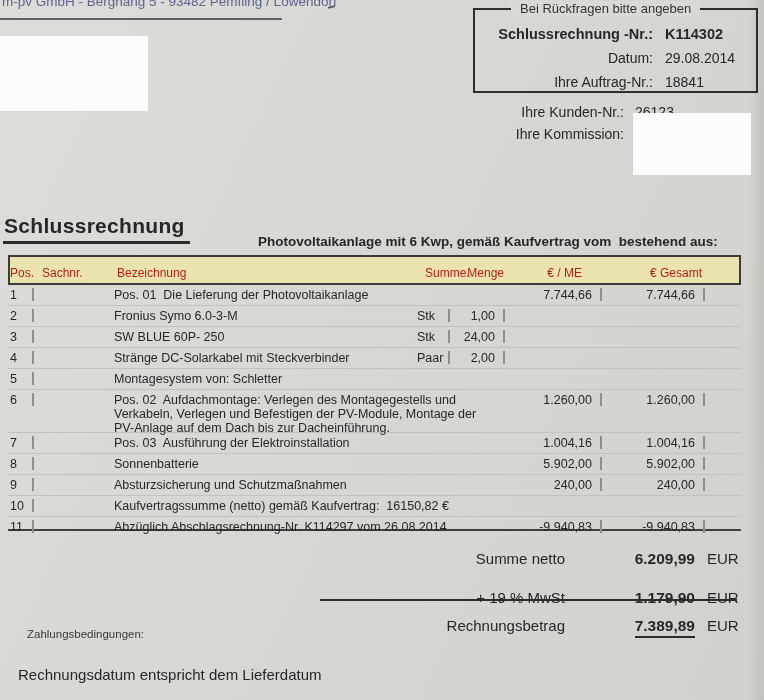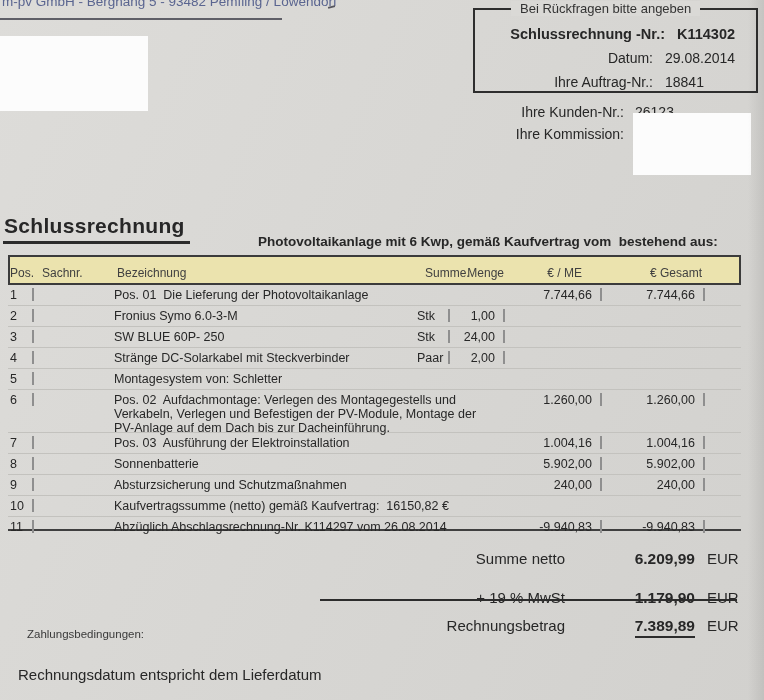--- a/index.html
+++ b/index.html
@@ -17,38 +17,38 @@
   .redact-left{left:0;top:36px;width:148px;height:75px;}
   .redact-right{left:633px;top:113px;width:118px;height:62px;}
 
   .noise-dash{position:absolute;left:328px;top:6px;width:7px;height:2px;background:#55555e;transform:rotate(-14deg);}
 
   
   .info-box{position:absolute;left:473px;top:8px;width:285px;height:85px;border:2px solid #2e2e2e;box-sizing:border-box;}
   .info-box-label{position:absolute;top:-9px;left:36px;padding:0 9px;background:#dad9d6;font-size:13px;color:#333;white-space:nowrap;}
   .info-rows{position:absolute;top:12px;left:0;right:0;}
   .info-row{display:flex;height:24px;align-items:center;font-size:14px;}
-  .info-row.strong{font-weight:bold;font-size:14.5px;margin-left:12px;}
+  .info-row.strong{font-weight:bold;font-size:14.5px;}
   .info-row .lbl{width:178px;text-align:right;flex:none;}
   .info-row .val{margin-left:12px;white-space:nowrap;}
 
   
   .cust{position:absolute;left:473px;top:101px;width:285px;}
   .cust-row{display:flex;height:22px;align-items:center;font-size:14px;}
   .cust-row .lbl{width:151px;text-align:right;flex:none;}
   .cust-row .val{margin-left:11px;}
 
   
   .title{position:absolute;left:3px;top:214px;font-size:21px;font-weight:bold;letter-spacing:.3px;
     border-bottom:3px solid #2b2b2b;padding:0 5px 3px 1px;}
   .intro{position:absolute;left:258px;top:226px;font-size:13.5px;font-weight:bold;white-space:pre-wrap;margin-top:8px;}
 
   
   .inv-table{position:absolute;left:8px;top:255px;width:733px;}
-  .thead{position:relative;height:30px;background:#ebe3ae;border:2px solid #3b3b3b;box-sizing:border-box;font-size:12px;color:#404040;}
+  .thead{position:relative;height:30px;background:#ebe3ae;border:2px solid #3b3b3b;box-sizing:border-box;font-size:12px;color:#b91c1c;}
   .thead span{position:absolute;bottom:3px;white-space:nowrap;}
   .h-pos{left:0;}
   .h-sachnr{left:32px;}
   .h-bez{left:107px;}
   .h-einh{left:415px;}
   .h-menge{left:410px;width:84px;text-align:right;}
   .h-me{left:494px;width:78px;text-align:right;}
   .h-ges{left:612px;width:80px;text-align:right;}
 
   .inv-row{position:relative;height:20px;border-bottom:1px solid #c3c2be;font-size:12.5px;line-height:14px;}

